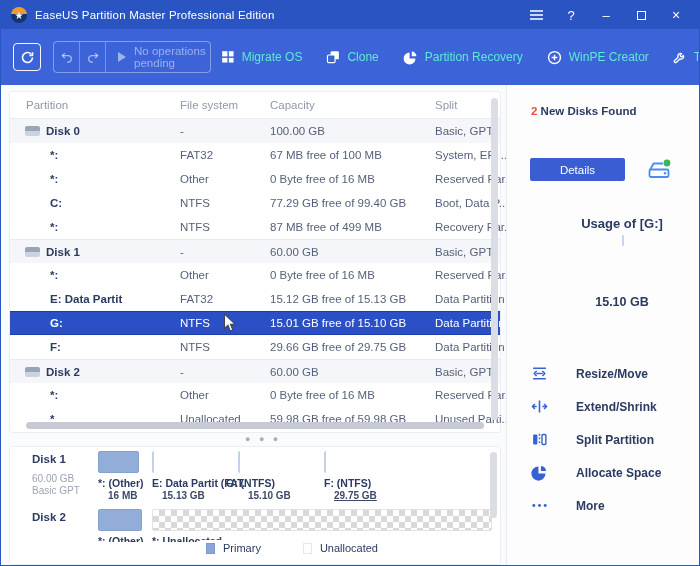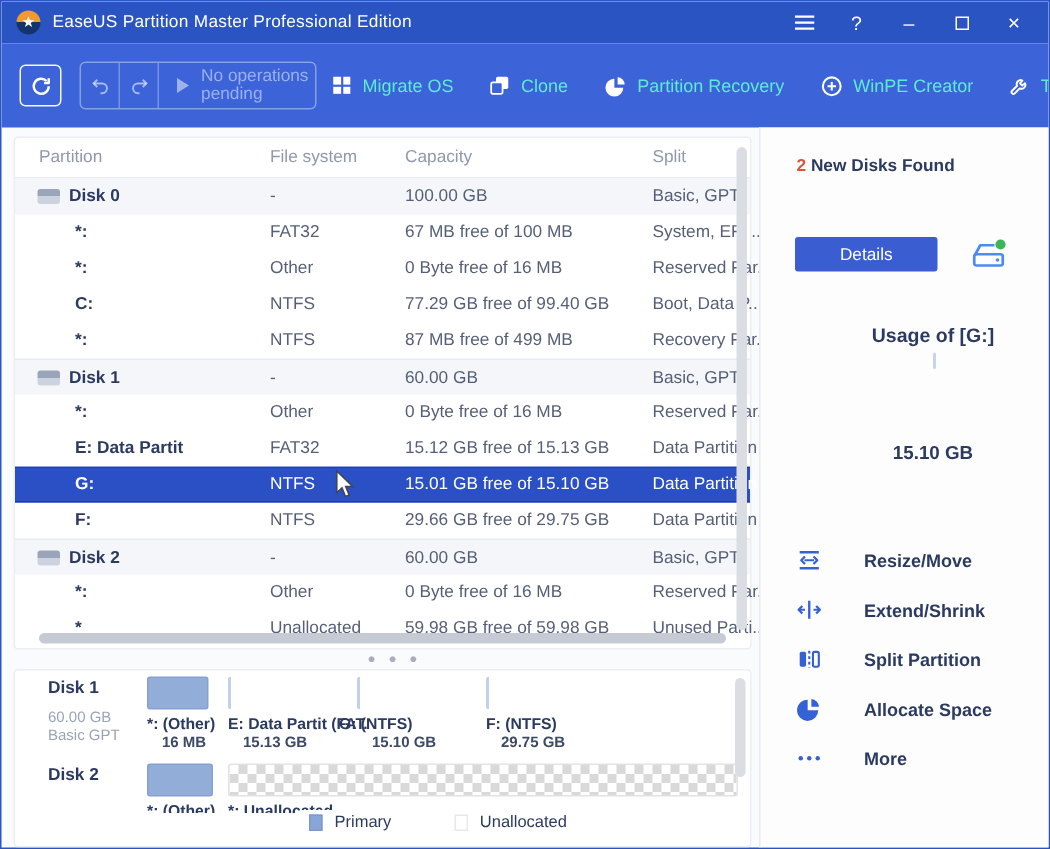--- a/index.html
+++ b/index.html
@@ -288,21 +288,21 @@
       <div class="dm-lbl" style="left: 88px; top: 30px;">*: (Other)</div>
       <div class="dm-size" style="left: 98px; top: 43px;">16 MB</div>
       <div class="dm-block dm-empty" style="left: 142px; width: 86px; top: 4px;"></div>
       <div class="dm-lbl" style="left: 142px; top: 30px;">E: Data Partit (FAT.</div>
       <div class="dm-size" style="left: 152px; top: 43px;">15.13 GB</div>
       <div class="dm-block dm-empty" style="left: 228px; width: 86px; top: 4px;"></div>
       <div class="dm-lbl" style="left: 216px; top: 30px;">G: (NTFS)</div>
       <div class="dm-size" style="left: 238px; top: 43px;">15.10 GB</div>
       <div class="dm-block dm-empty" style="left: 314px; width: 168px; top: 4px;"></div>
       <div class="dm-lbl" style="left: 314px; top: 30px;">F: (NTFS)</div>
-      <div class="dm-size" style="left: 324px; top: 43px;">29.75 GB</div>
+      <div class="dm-size" style="left: 324px; top: 43px; text-decoration: underline;">29.75 GB</div>
       <div class="dm-name" style="top: 64px;">Disk 2</div>
       <div class="dm-clip" style="top: 88px;">
         <div class="dm-lbl" style="left: 88px; top: 0px;">*: (Other)</div>
         <div class="dm-lbl" style="left: 142px; top: 0px;">*: Unallocated</div>
       </div>
       <div class="dm-block dm-solid" style="left: 88px; width: 44px; top: 62px;"></div>
       <div class="dm-block dm-unalloc" style="left: 142px; width: 340px; top: 62px;"></div>
     </div>
   <div class="map-vscroll"></div>
   <div class="legend">

